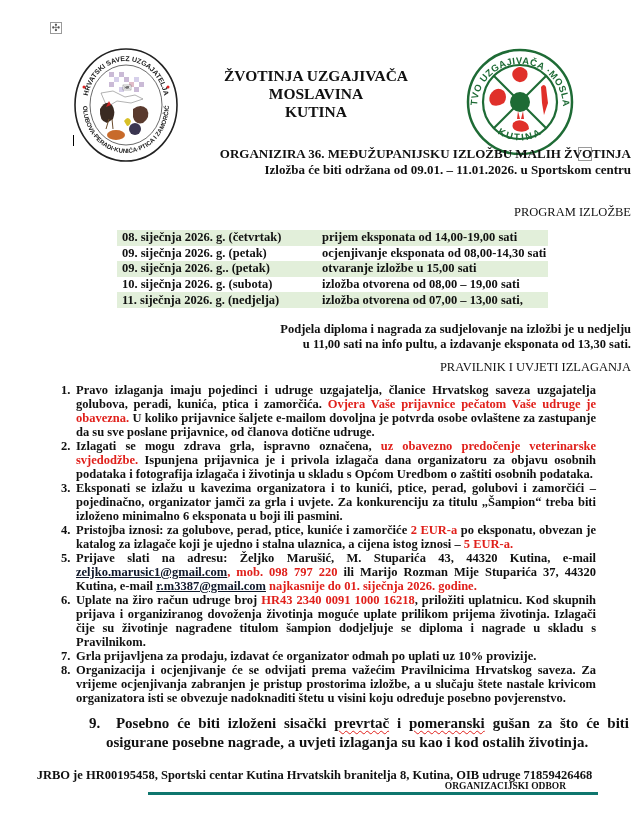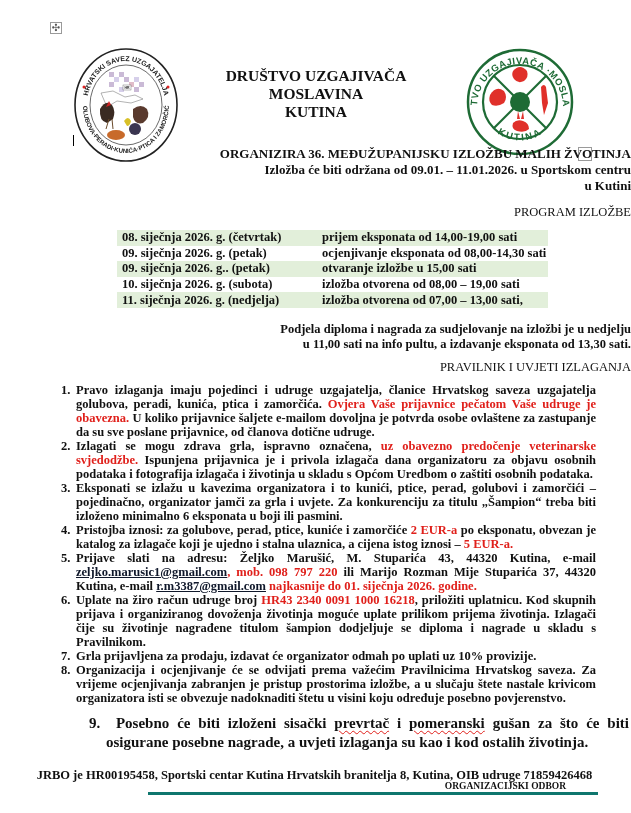--- a/index.html
+++ b/index.html
@@ -141,29 +141,28 @@
   <line x1="81" y1="29" x2="29" y2="81" stroke="#1e6b35" stroke-width="2.2"></line>
   <circle cx="55" cy="55" r="10" fill="#1e6b35"></circle>
 
   <path d="M48 24 q7 -8 14 0 q2 6 -3 10 q-6 3 -10 -2 q-3 -4 -1 -8 z" fill="#e0302a"></path>
   <path d="M25 48 q6 -10 14 -4 q4 6 0 12 q-6 4 -12 2 q-4 -4 -2 -10 z" fill="#e0302a"></path>
   <path d="M76 40 q3 -4 5 0 l2 16 l-4 12 l-2 -12 z" fill="#e0302a"></path>
   <path d="M48 76 q4 -4 10 -2 q6 2 6 8 q-4 4 -12 2 q-6 -2 -4 -8 z M52 72 l1 -8 l2 8 z M56 72 l2 -8 l1 8 z" fill="#e0302a"></path>
 </svg>
 
 <div class="org-title">
-  <div>DRUŠTVO UZGAJIVAČA</div>
+  <div>ŽVOTINJA UZGAJIVAČA</div>
   <div>MOSLAVINA</div>
   <div>KUTINA</div>
 </div>
 
 <div class="center-block organizes">
   <div>ORGANIZIRA 36. MEĐUŽUPANIJSKU IZLOŽBU MALIH ŽVOTINJA</div>
   <div>Izložba će biti održana od 09.01. – 11.01.2026. u  Sportskom centru</div>
-  <div>u Kutini</div>
 </div>
 
 <div class="center-block program-heading">PROGRAM IZLOŽBE</div>
 
 <table class="schedule">
   <tbody>
       <tr>
     <td class="c1">08. siječnja 2026. g. (četvrtak)</td>
     <td>prijem eksponata od 14,00-19,00 sati</td>
   </tr>

